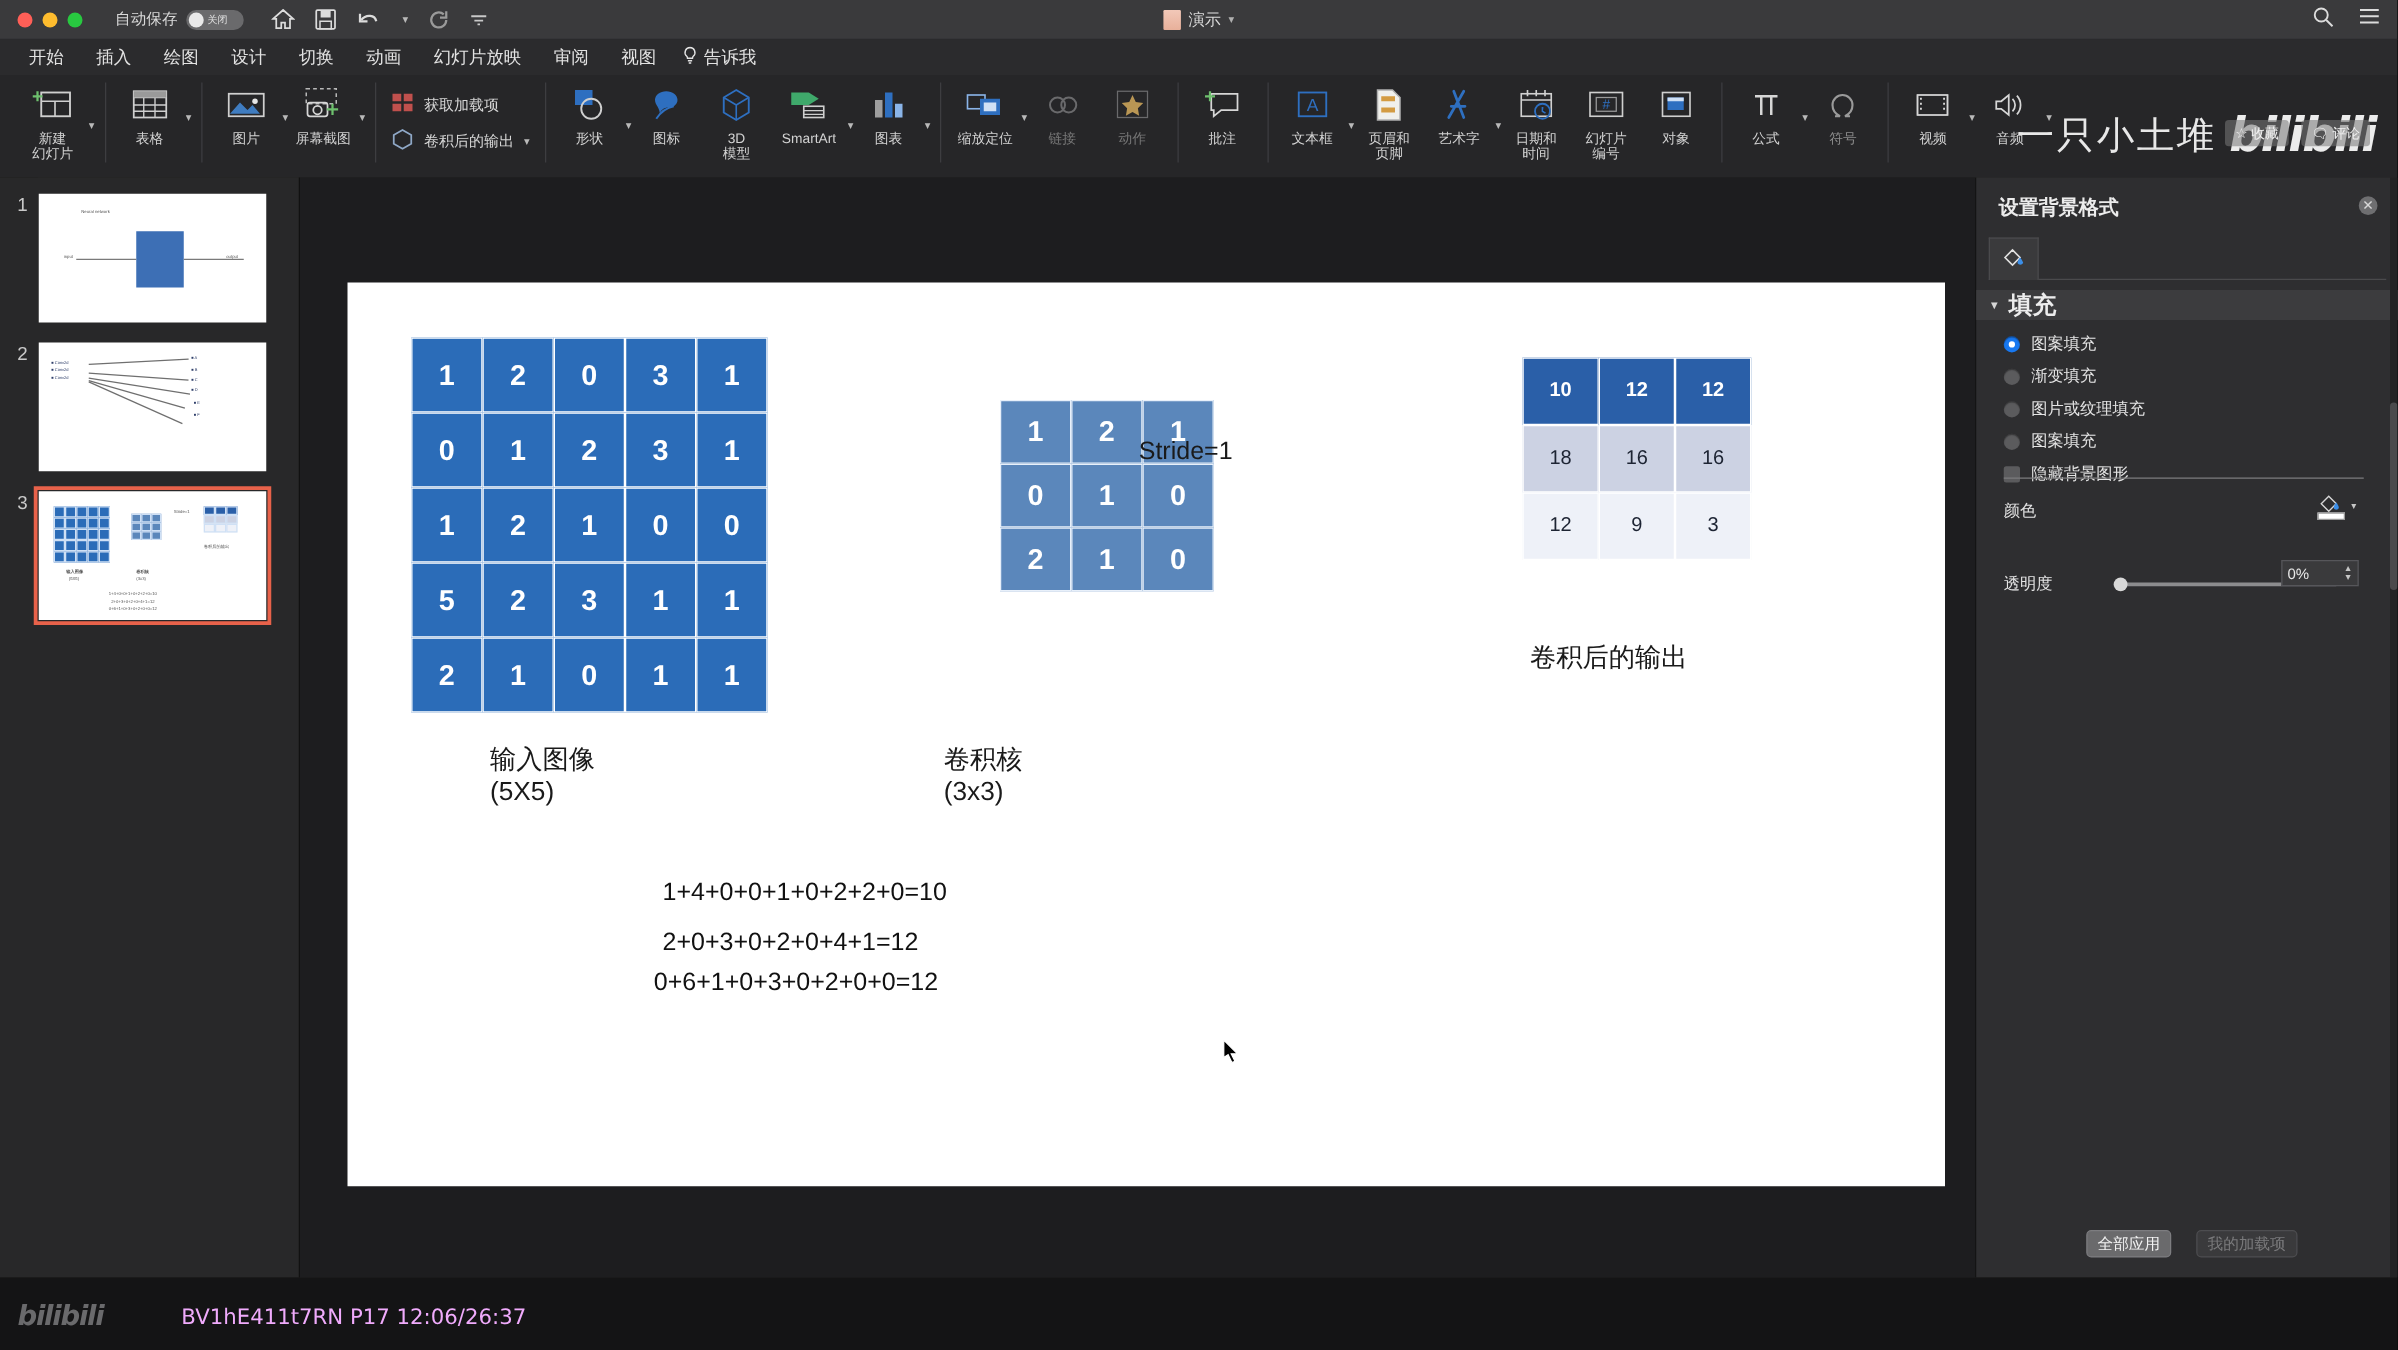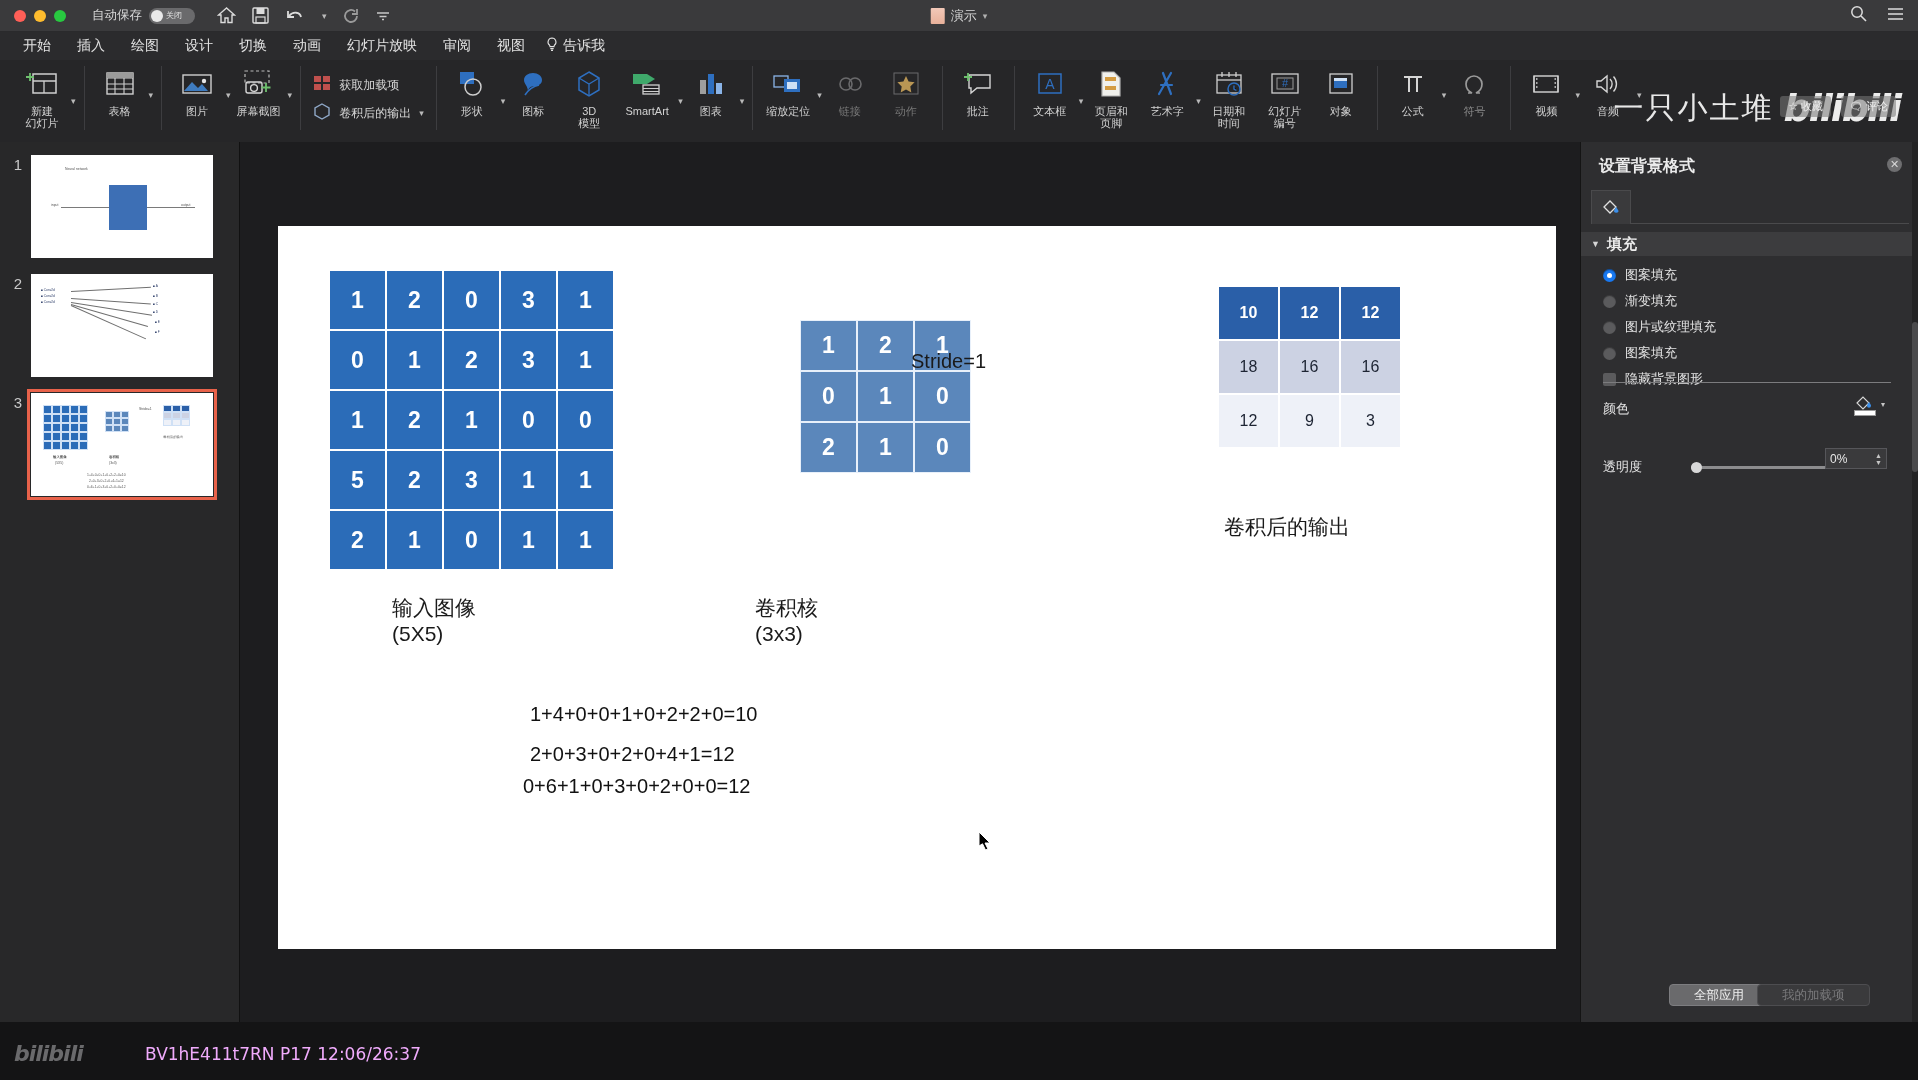--- a/index.html
+++ b/index.html
@@ -114,42 +114,42 @@
   .notes-txt { position:absolute; left:12px; top:6px; color:#d4d4d4; font-size:13px; font-weight:bold;}
 
   
   .fmtpanel { position:absolute; left:1580px; top:142px; width:338px; height:880px; background:#2e2e30; border-left:1px solid #141414;}
   .fmt-title { position:absolute; left:18px; top:14px; color:#ececec; font-size:16px; font-weight:bold;}
   .fmt-close { position:absolute; right:16px; top:15px; width:15px; height:15px; border-radius:50%; background:#6e6e70; color:#d8d8d8; font-size:11px; display:flex; align-items:center; justify-content:center;}
   .fmt-tabs { position:absolute; left:10px; top:48px; width:318px; height:34px; border-bottom:1px solid #4a4a4c;}
   .fmt-tab { width:40px; height:34px; background:#3a3a3c; border:1px solid #4a4a4c; border-bottom:none; display:flex; align-items:center; justify-content:center;}
   .sec-head { position:absolute; left:0; top:90px; width:338px; height:24px; background:#3c3c3e; display:flex; align-items:center; gap:7px; padding-left:10px;}
   .sec-head .tri { color:#d6d6d6; font-size:9px; }
-  .sec-head .stxt { color:#ededed; font-size:15px; font-weight:bold;}
+  .sec-head .stxt { color:#ededed; font-size:19px; font-weight:bold;}
   .radio-list { position:absolute; left:22px; top:124px; display:flex; flex-direction:column; gap:8px;}
   .radio-row { display:flex; align-items:center; gap:9px;}
   .rad { width:13px; height:13px; border-radius:50%; background:#5b5b5d; box-shadow:inset 0 1px 1px rgba(0,0,0,.4);}
   .rad.on { background:#1878f0; position:relative;}
   .rad.on::after{ content:""; position:absolute; left:4px; top:4px; width:5px; height:5px; border-radius:50%; background:#fff;}
   .chk { width:13px; height:13px; background:#5b5b5d; border-radius:2px;}
   .radio-row .rtxt { color:#e4e4e4; font-size:13px;}
   .divider { position:absolute; left:22px; top:240px; width:288px; height:1px; background:#7c7c7e;}
   .fld-row { position:absolute; left:22px; display:flex; align-items:center; width:290px;}
   .fld-label { color:#e4e4e4; font-size:13px; }
   .colorbtn { position:absolute; right:8px; top:-8px; display:flex; align-items:center; gap:3px;}
   .colorswatch { width:26px; height:24px; display:flex; flex-direction:column; align-items:center; justify-content:flex-end;}
   .colorbar { width:22px; height:6px; background:#fff; border:1px solid #9a9a9a;}
   .slider { position:absolute; left:88px; width:178px; height:3px; background:#8c8c8e; top:8px;}
   .knob2 { position:absolute; left:0px; top:-4px; width:11px; height:11px; border-radius:50%; background:#d8d8d8;}
   .spin { position:absolute; right:6px; top:-10px; width:62px; height:21px; background:#3a3a3c; border:1px solid #56565a; display:flex; align-items:center; justify-content:space-between; padding:0 4px;}
   .spin .sv { color:#e8e8e8; font-size:12px;}
   .spin .arr { color:#c6c6c6; font-size:7px; line-height:7px; display:flex; flex-direction:column;}
 
   .fmt-footer { position:absolute; left:0; bottom:0; width:338px; height:56px; }
-  .ftr-btn { position:absolute; bottom:16px; height:22px; border-radius:4px; display:flex; align-items:center; justify-content:center; font-size:12.5px; padding:0 24px;}
+  .ftr-btn { position:absolute; bottom:16px; height:22px; border-radius:4px; display:flex; align-items:center; justify-content:center; font-size:12.5px; padding:0 8px;}
   .ftr-btn.primary { left:88px; background:#6a6a6c; color:#f2f2f2; border:1px solid #7d7d80;}
   .ftr-btn.ghost { left:176px; background:#3a3a3c; color:#7a7a7c; border:1px solid #4d4d50;}
 
   
   .vbar { position:absolute; left:0; bottom:0; width:1918px; height:58px; background:#141415; }
   .vbar-logo { position:absolute; left:14px; bottom:14px; font-size:22px; font-weight:bold; font-style:italic; color:#6a6a6c; letter-spacing:-1px; font-family:"DejaVu Sans",sans-serif;}
   .vbar-meta { position:absolute; left:145px; bottom:16px; color:#f0abfc; font-size:17px; font-family:"DejaVu Sans",sans-serif;}
   .leftstrip { position:absolute; left:0; top:142px; width:30px; height:880px; background:#1a1a1b;}
   .scrollbar { position:absolute; right:0; top:142px; width:6px; height:880px; background:#232324;}
   .scrollthumb { position:absolute; right:0; top:180px; width:6px; height:150px; background:#4a4a4c; border-radius:3px;}

